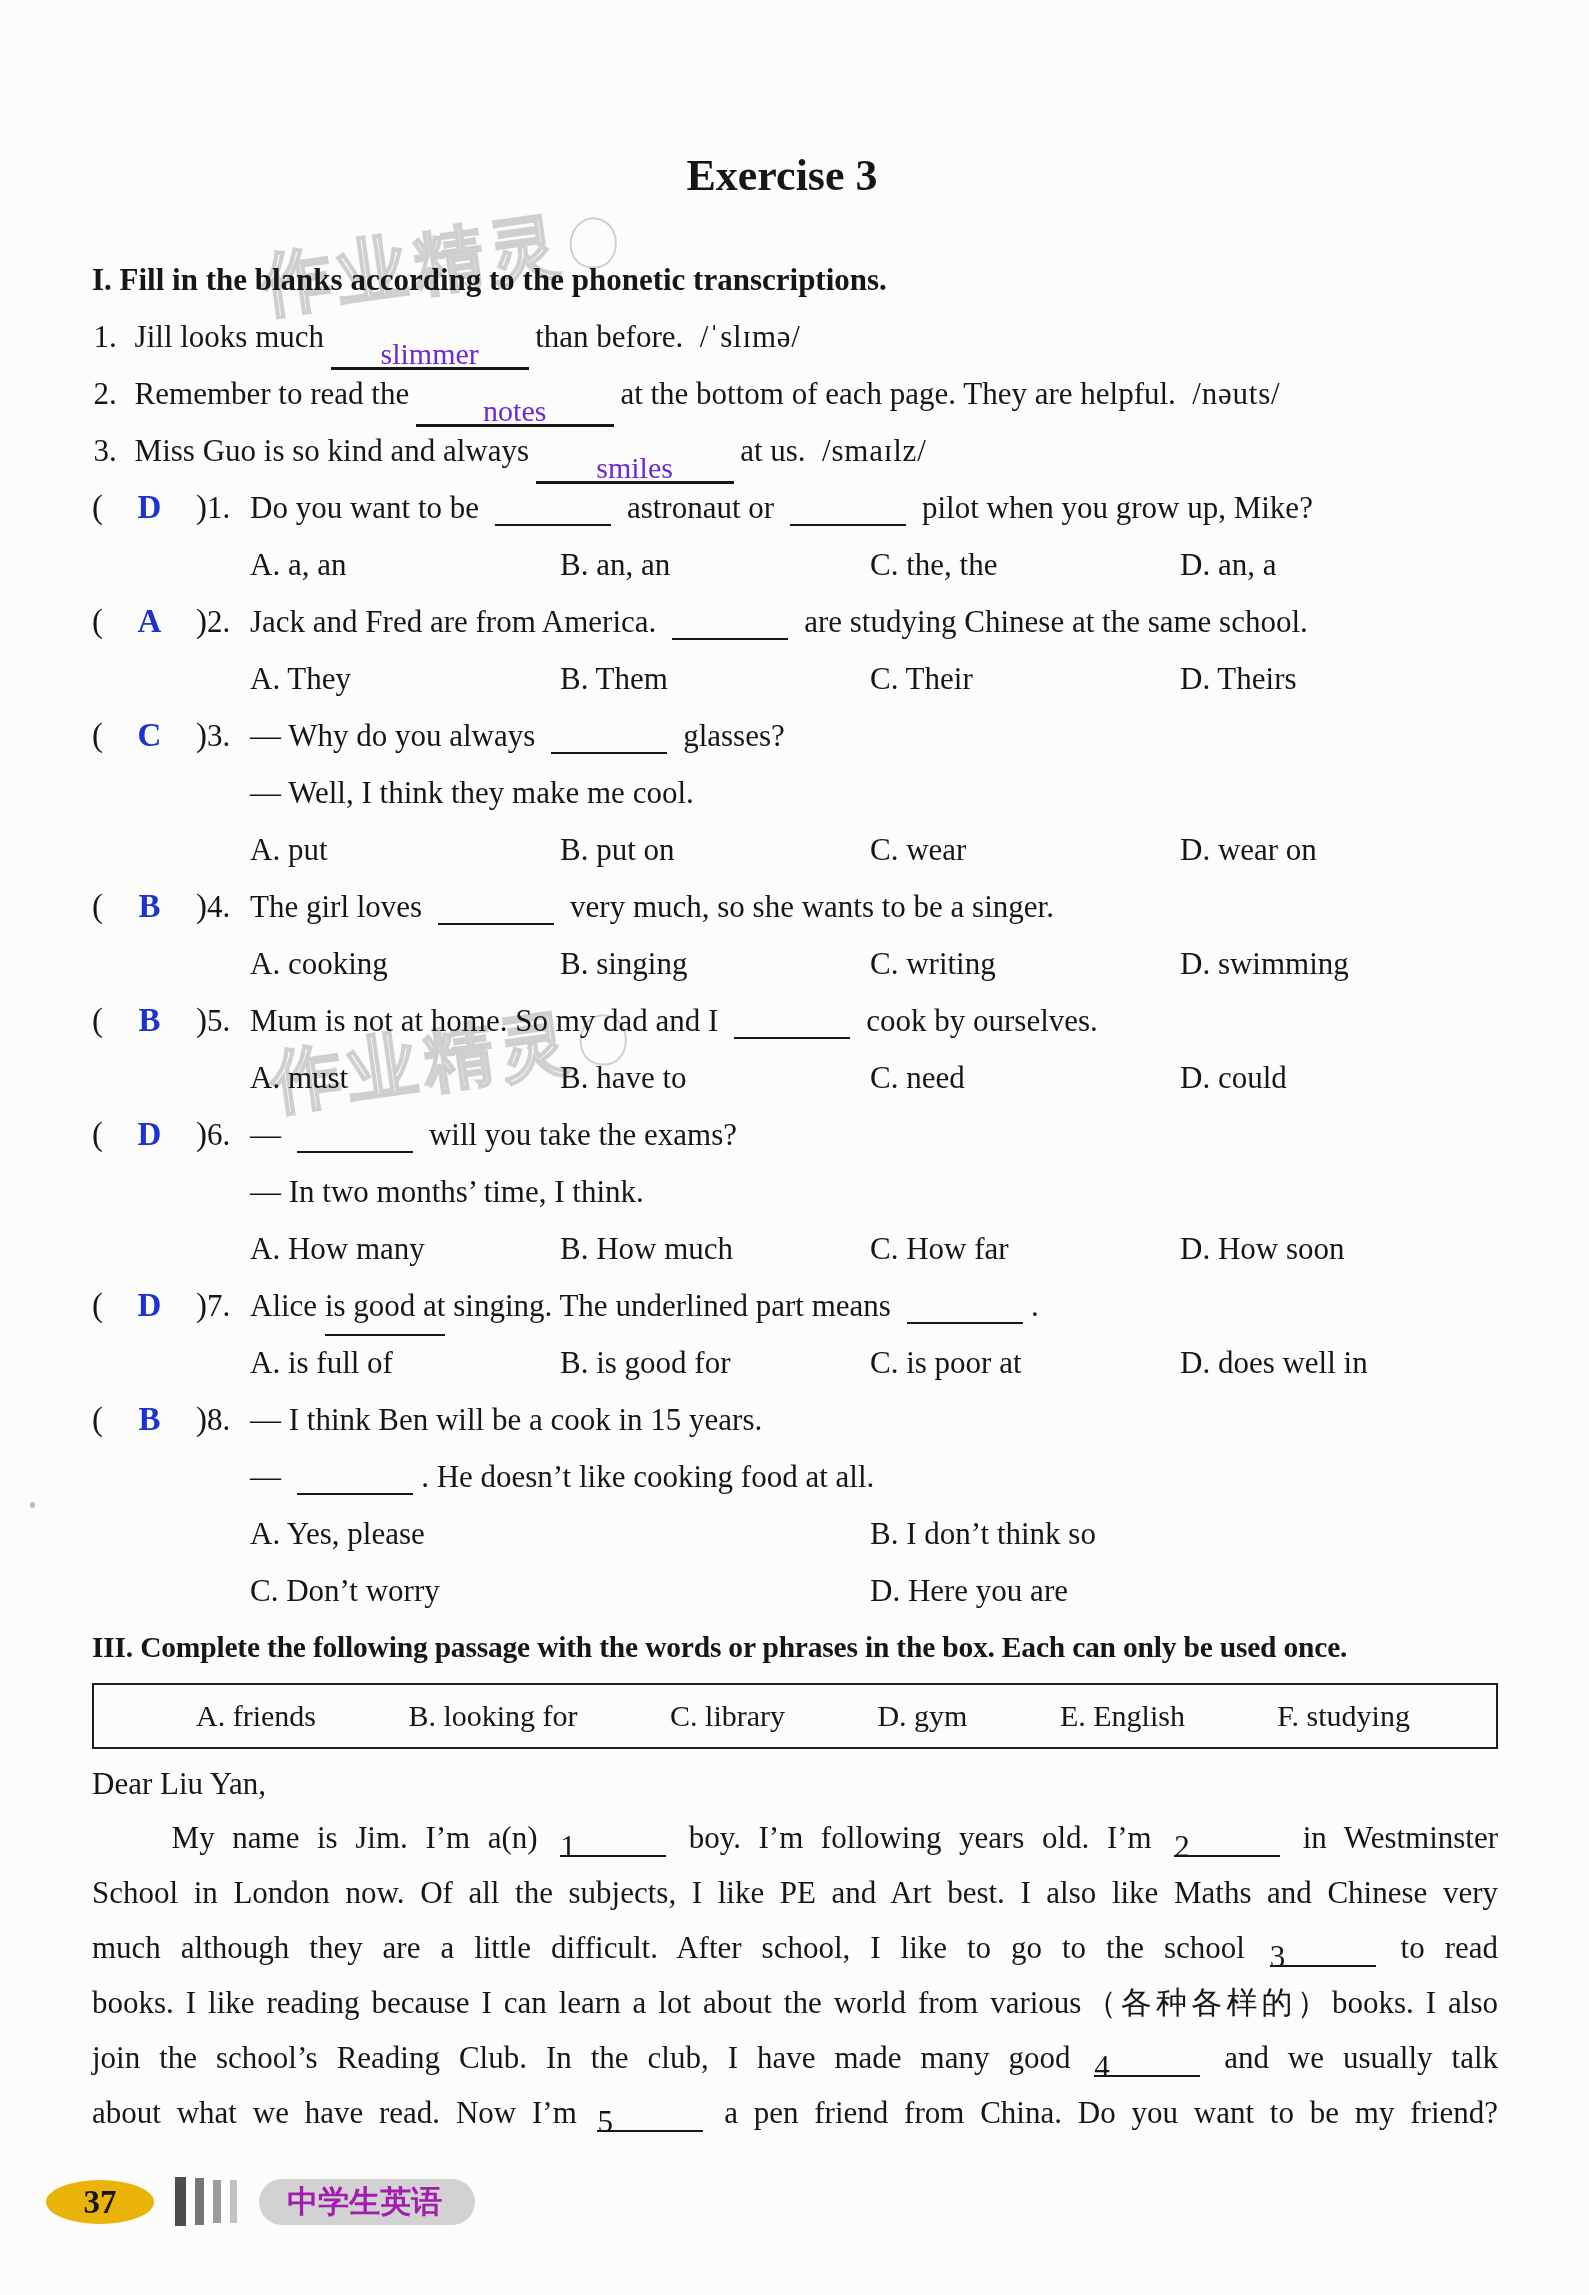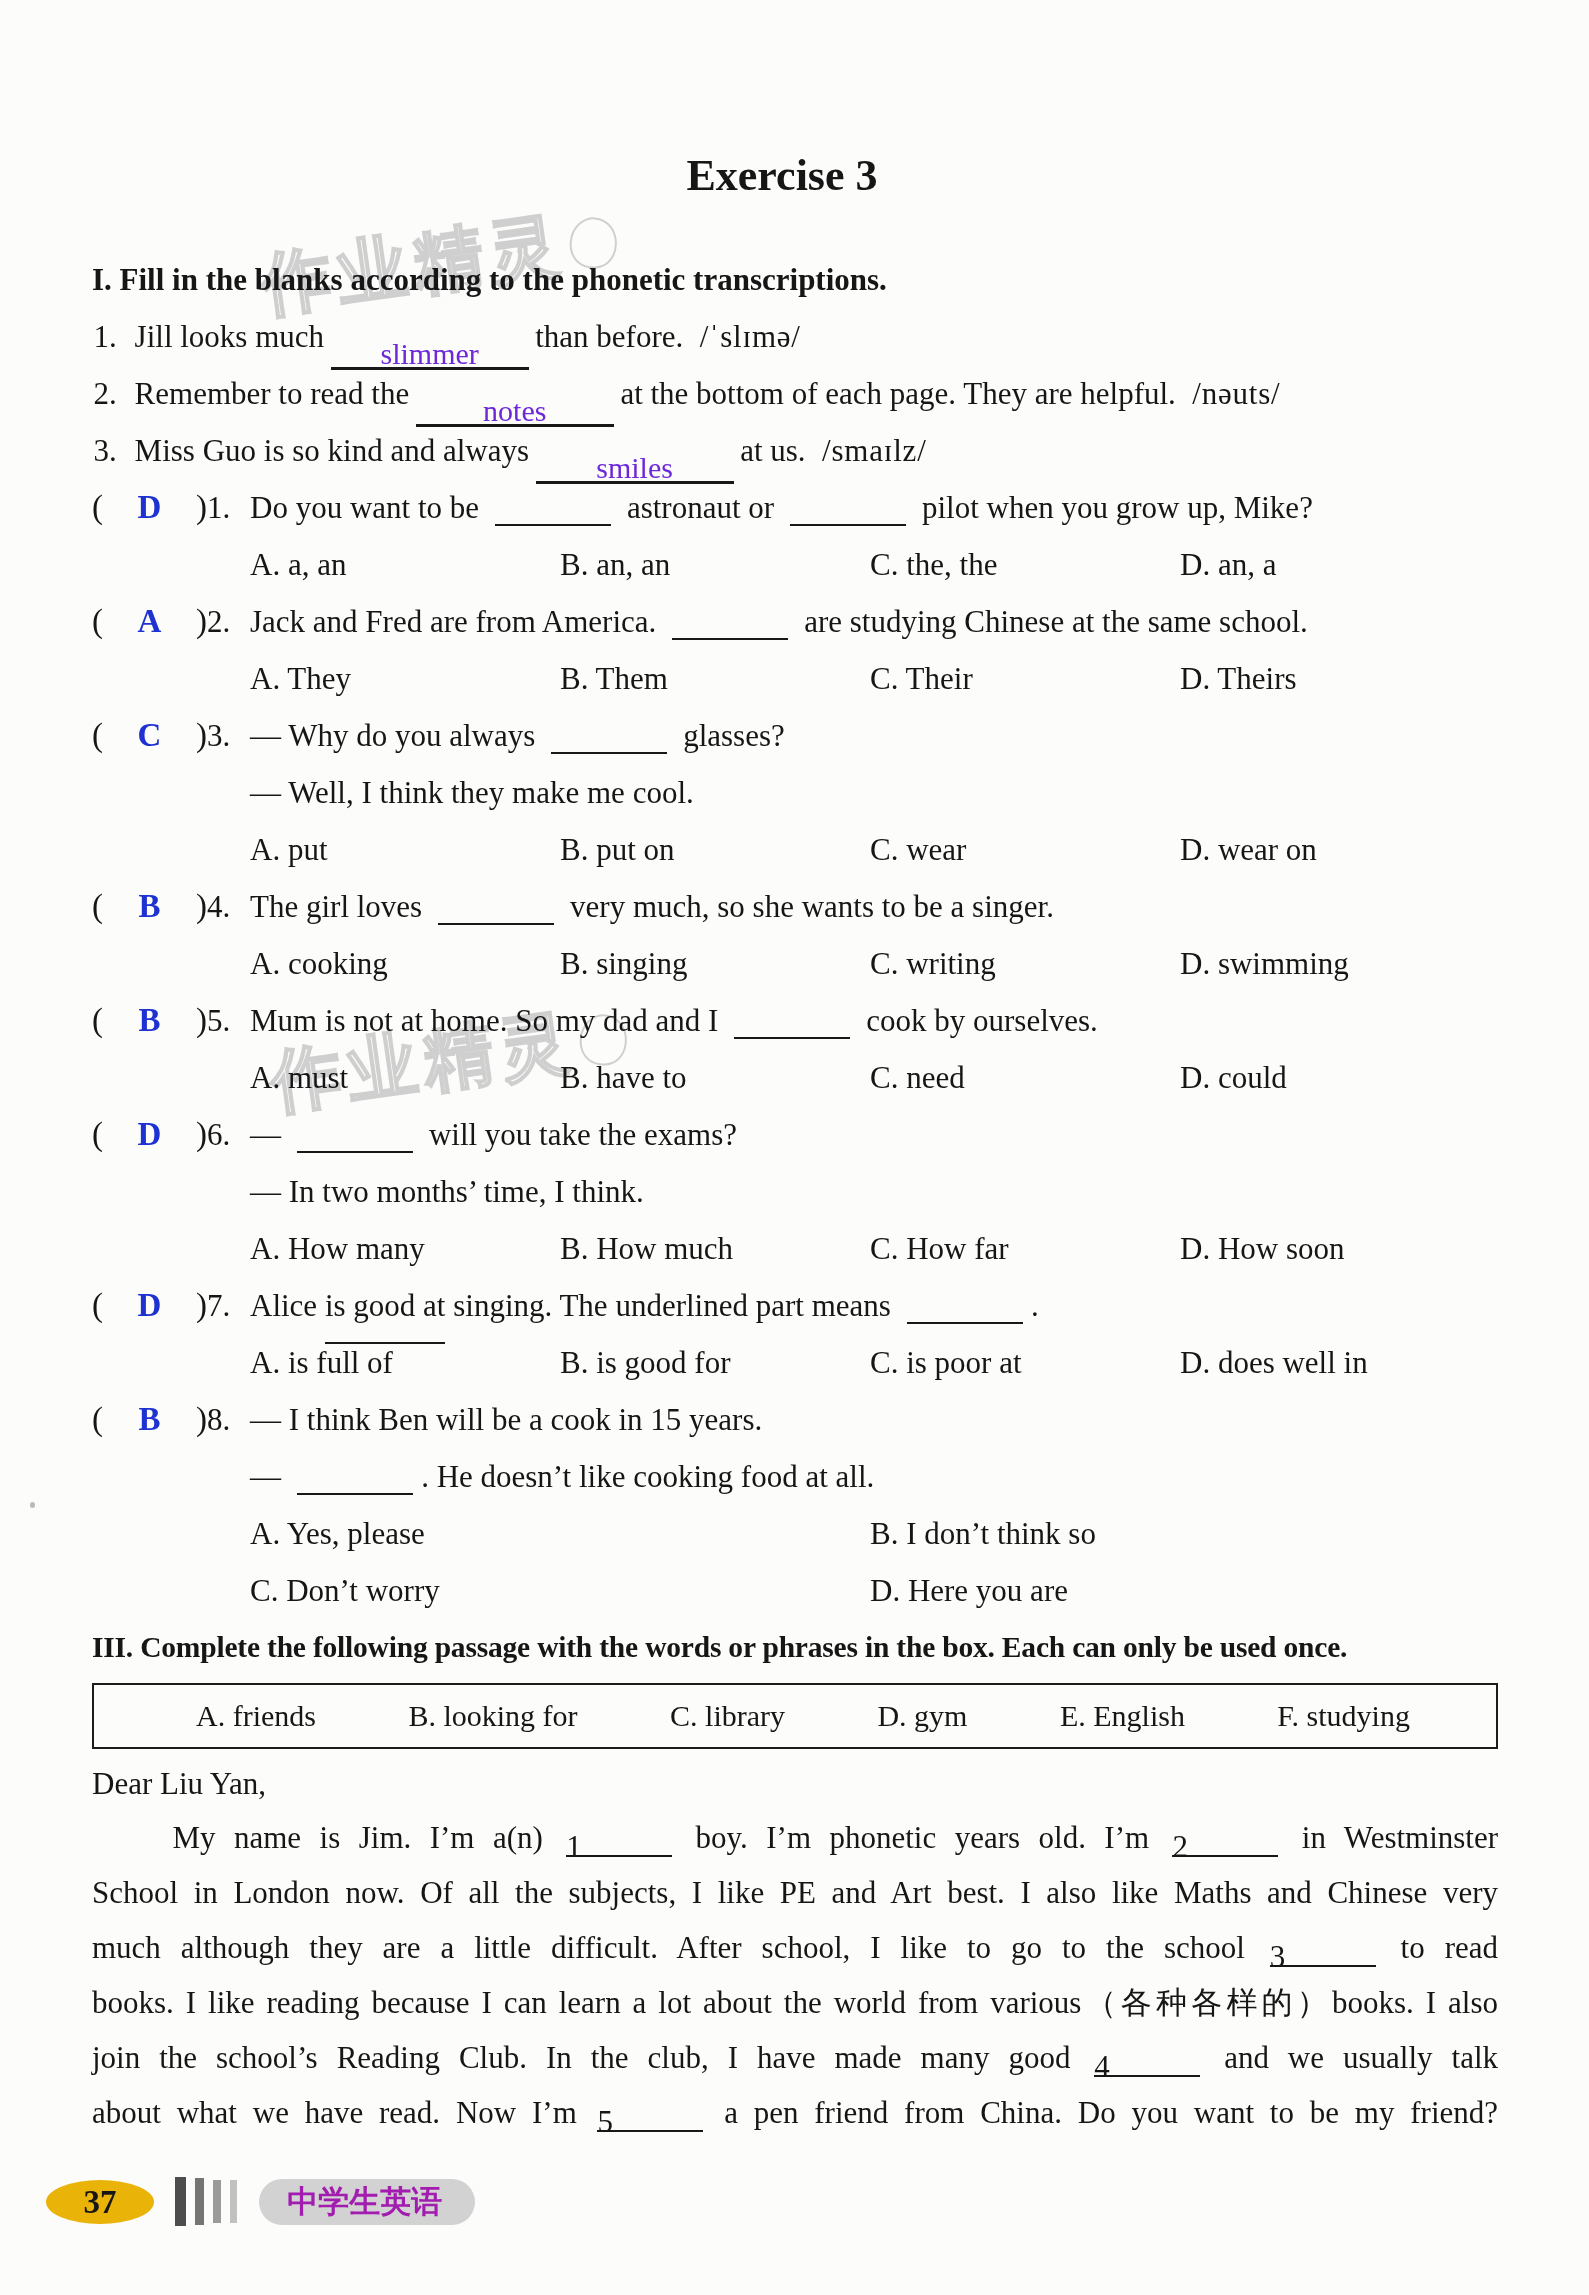--- a/index.html
+++ b/index.html
@@ -55,21 +55,21 @@
   .paren.r{text-align:right;}
   .qletter{width:43px;flex:0 0 43px;text-align:center;color:#1e32d2;font-weight:bold;font-size:33px;}
   .qnum{display:inline-block;width:43px;flex:0 0 43px;}
   .qtext{white-space:nowrap;}
   .qcont{padding-left:158px;}
   .blank{
     display:inline-block;width:116px;height:33px;
     border-bottom:2.5px solid #181818;
     vertical-align:-8.2px;margin:0 8.2px;
   }
-  .uline{border-bottom:2.5px solid #181818;padding-bottom:19px;}
+  .uline{border-bottom:2.5px solid #181818;padding-bottom:11px;}
   .opts{display:flex;padding-left:158px;}
   .opt{display:inline-block;width:310px;flex:0 0 310px;}
   .opt:last-child{width:auto;flex:0 0 auto;}
   .optwide{display:inline-block;width:620px;flex:0 0 620px;}
   .optwide:last-child{width:auto;flex:0 0 auto;}
   
   .wordbox{
     margin-top:6.6px;
     height:62px;
     border:2.5px solid #1c1c1c;
@@ -305,21 +305,21 @@
         <span class="boxopt">A. friends</span>
         <span class="boxopt">B. looking for</span>
         <span class="boxopt">C. library</span>
         <span class="boxopt">D. gym</span>
         <span class="boxopt">E. English</span>
         <span class="boxopt">F. studying</span>
       </div>
 
     <div class="salutation">Dear Liu Yan,</div>
     <div id="passage">
-        <div class="pline"><span class="indent"></span> <span class="qtext">My name is Jim. I’m a(n)</span> <span class="nblank"><span class="n">1</span></span> <span class="qtext">boy. I’m phonetic years old. I’m</span> <span class="nblank"><span class="n">2</span></span> <span class="qtext">in Westminster</span></div>
+        <div class="pline"><span class="indent"></span> <span class="qtext">My name is Jim. I’m a(n)</span> <span class="nblank"><span class="n">1</span></span> <span class="qtext">boy. I’m following years old. I’m</span> <span class="nblank"><span class="n">2</span></span> <span class="qtext">in Westminster</span></div>
         <div class="pline"><span class="qtext">School in London now. Of all the subjects, I like PE and Art best. I also like Maths and Chinese very</span></div>
         <div class="pline"><span class="qtext">much although they are a little difficult. After school, I like to go to the school</span> <span class="nblank"><span class="n">3</span></span> <span class="qtext">to read</span></div>
         <div class="pline"><span class="qtext">books. I like reading because I can learn a lot about the world from various（各种各样的）books. I also</span></div>
         <div class="pline"><span class="qtext">join the school’s Reading Club. In the club, I have made many good</span> <span class="nblank"><span class="n">4</span></span> <span class="qtext">and we usually talk</span></div>
         <div class="pline"><span class="qtext">about what we have read. Now I’m</span> <span class="nblank"><span class="n">5</span></span> <span class="qtext">a pen friend from China. Do you want to be my friend?</span></div>
       </div>
   </div>
 
   <div class="footer">
     <div class="pageno">37</div>

